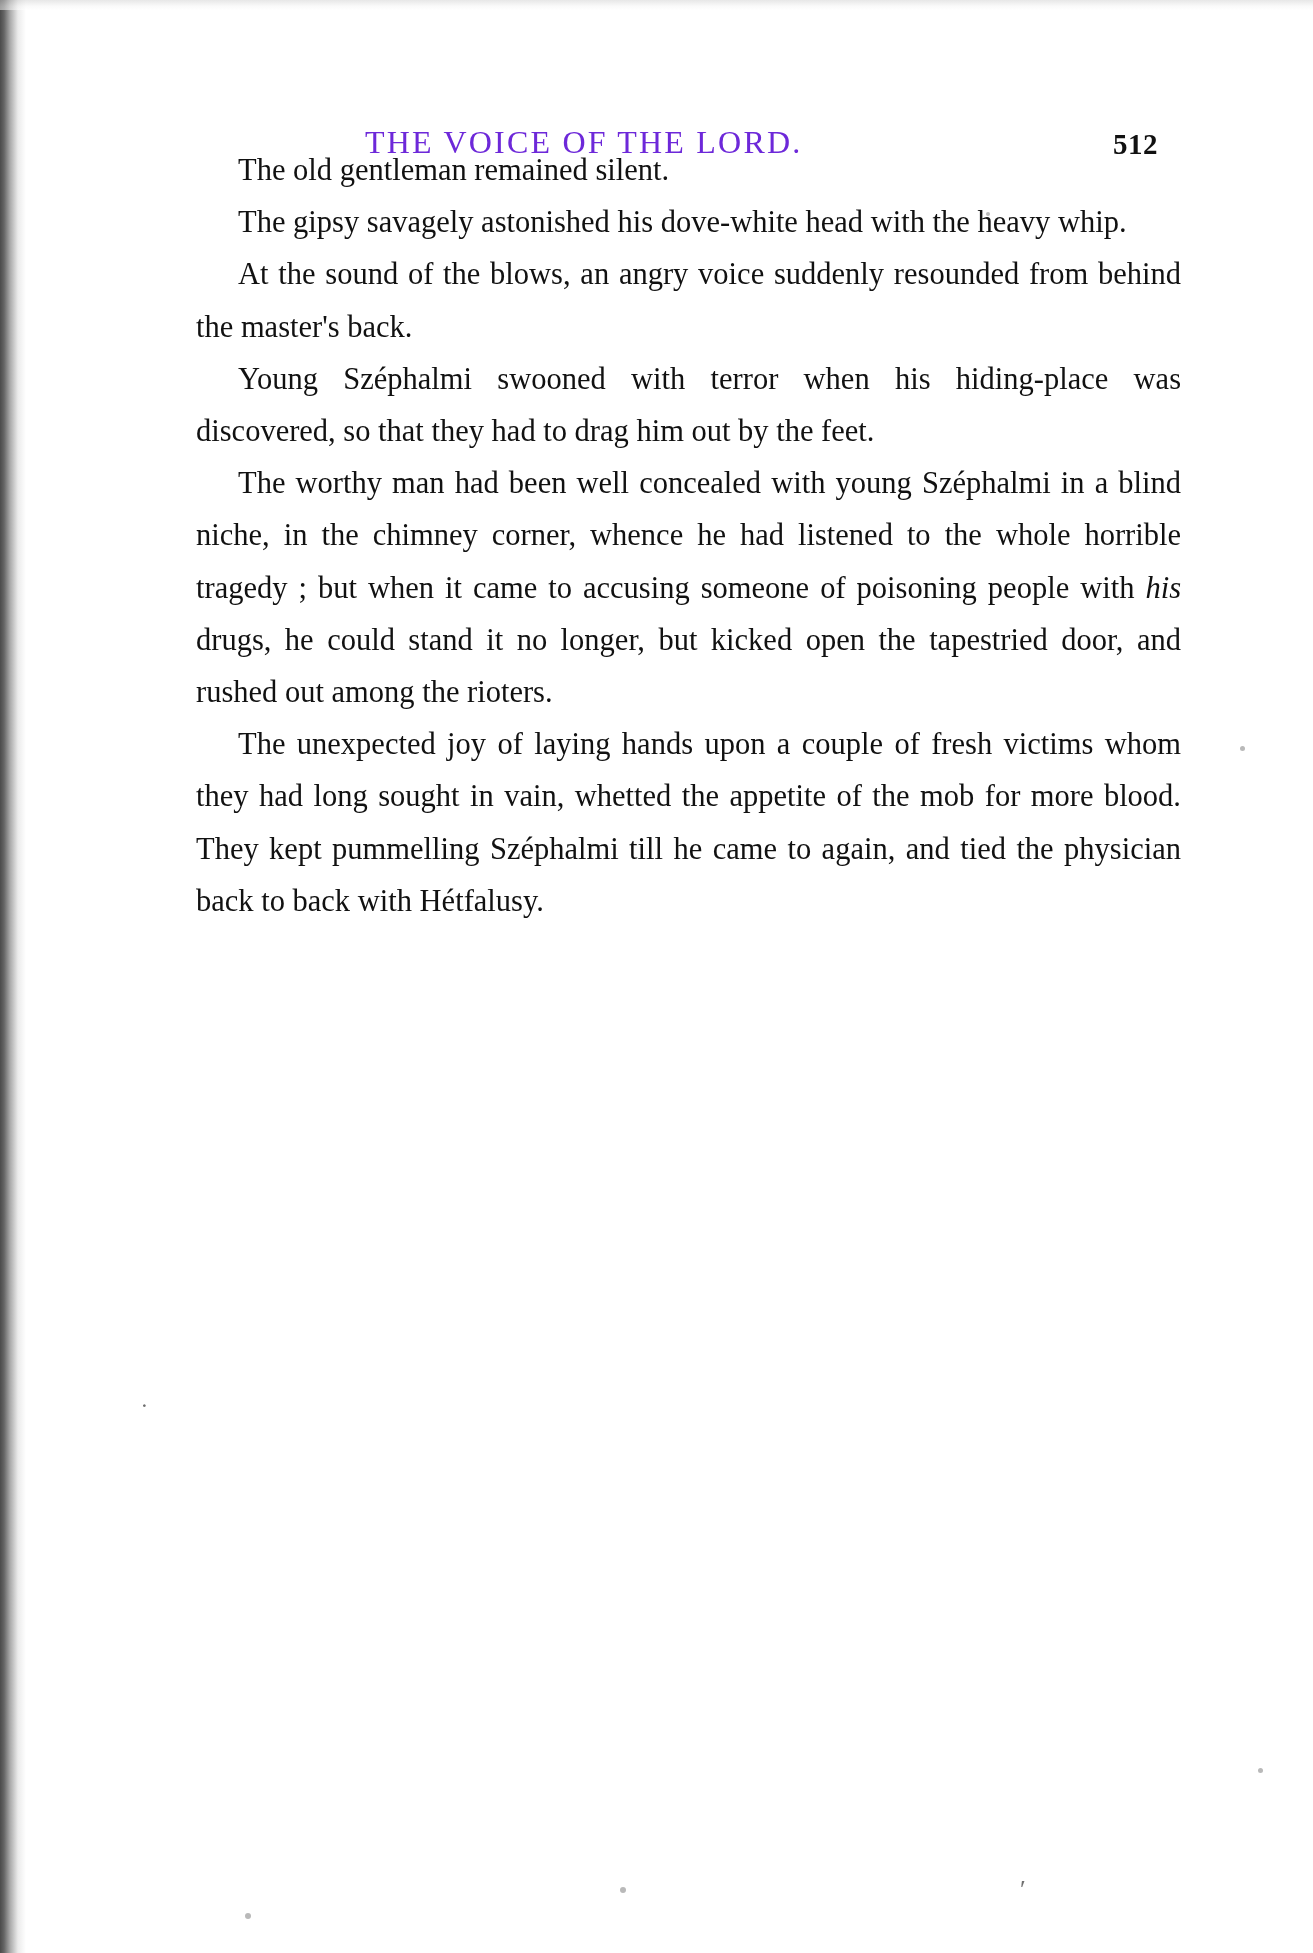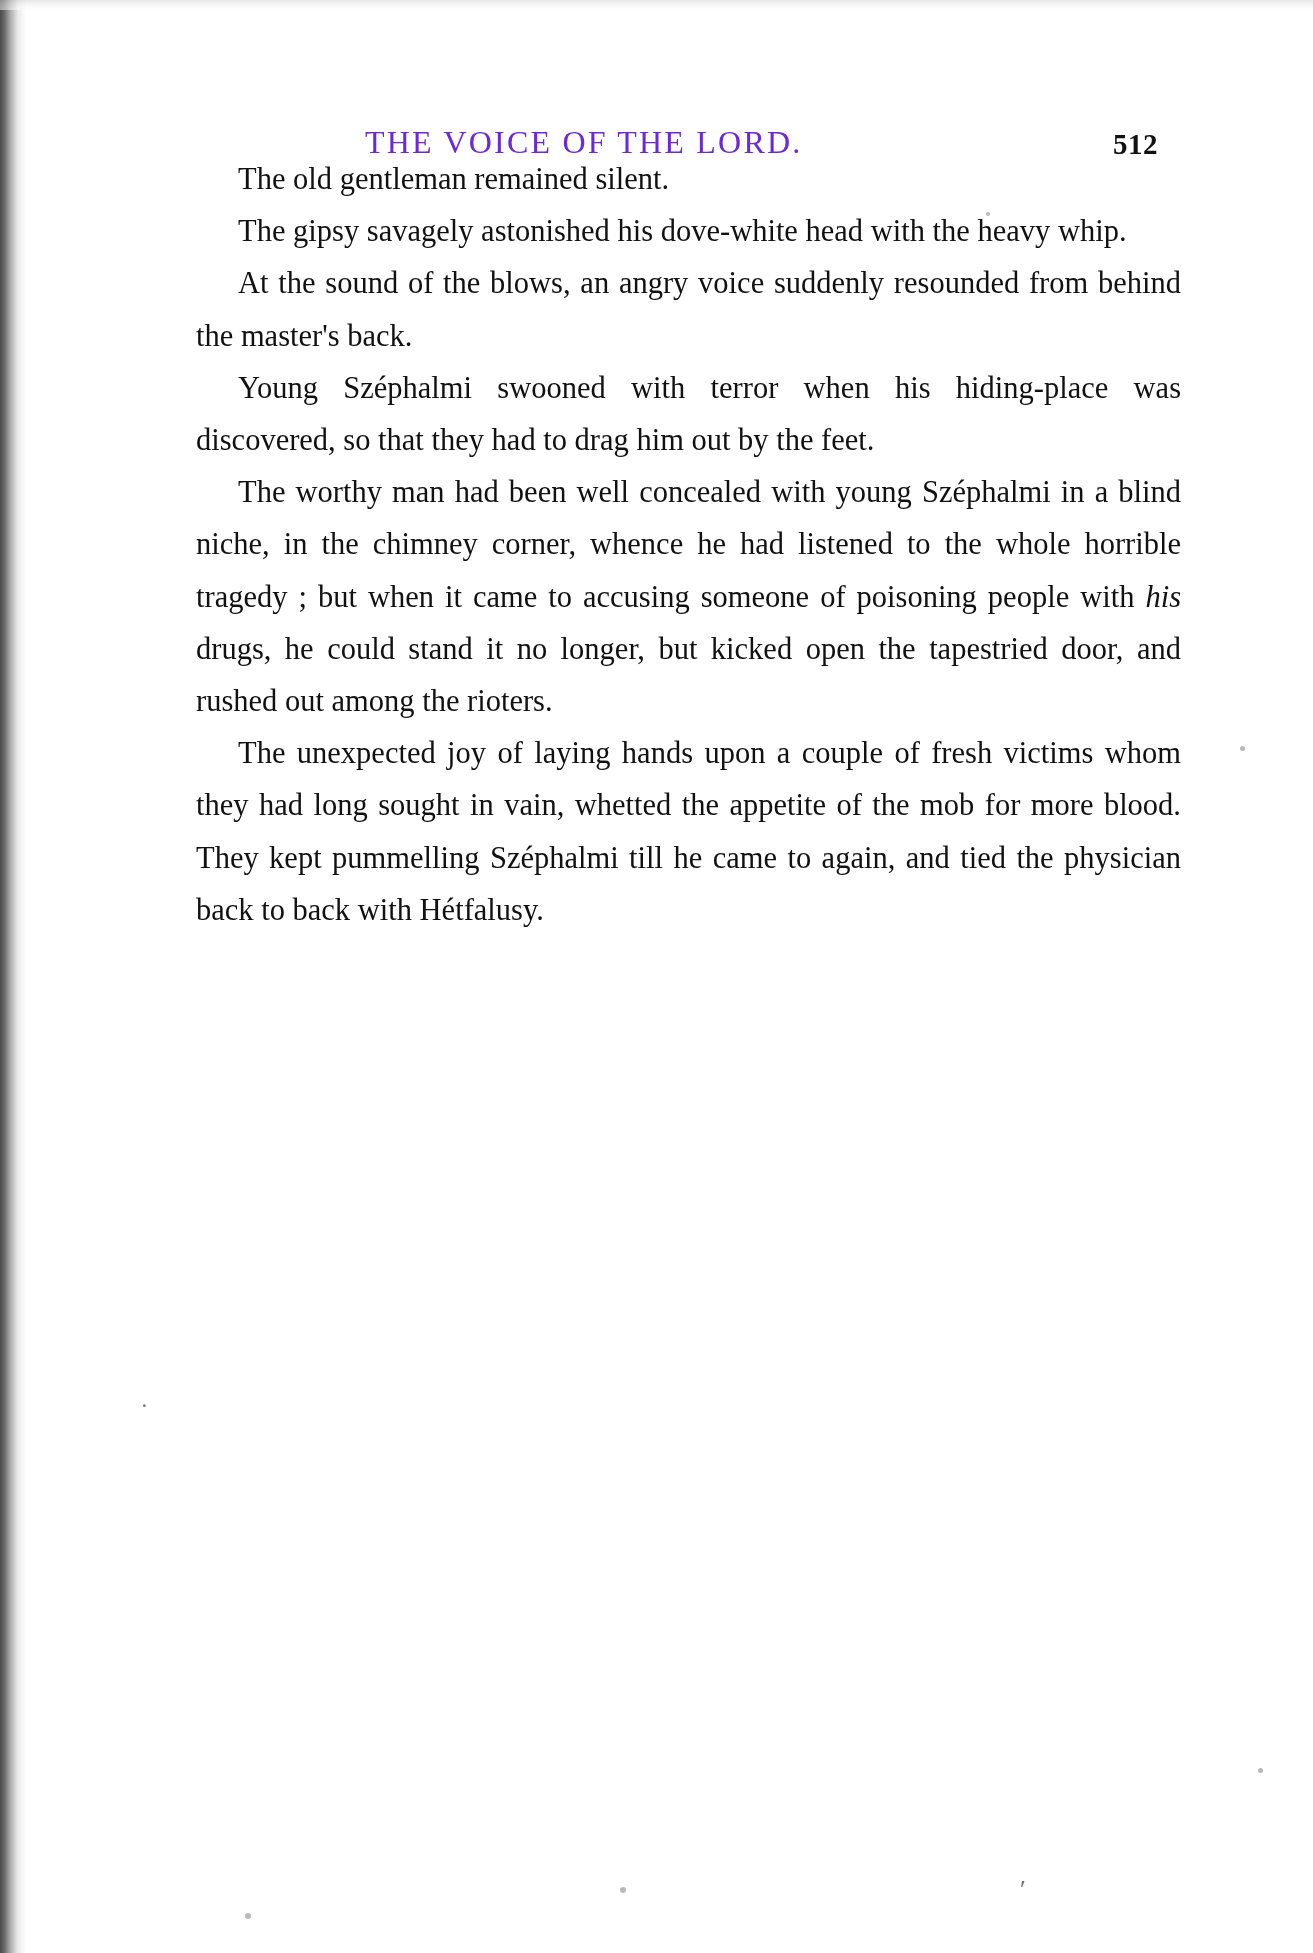--- a/index.html
+++ b/index.html
@@ -67,21 +67,21 @@
     top: 66px;
     font-size: 29px;
     font-weight: bold;
     letter-spacing: 0.5px;
     color: #111;
   }
 
   .textblock {
     position: absolute;
     left: 196px;
-    top: 153px;
+    top: 144px;
     width: 985px;
   }
 
   p.para {
     margin: 0;
     padding: 0;
     font-size: 30.5px;
     line-height: 52.2px;
     text-align: justify;
     text-indent: 42px;

